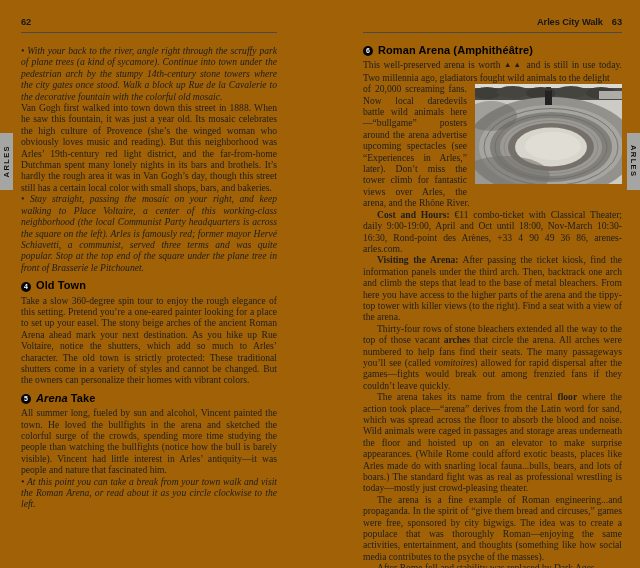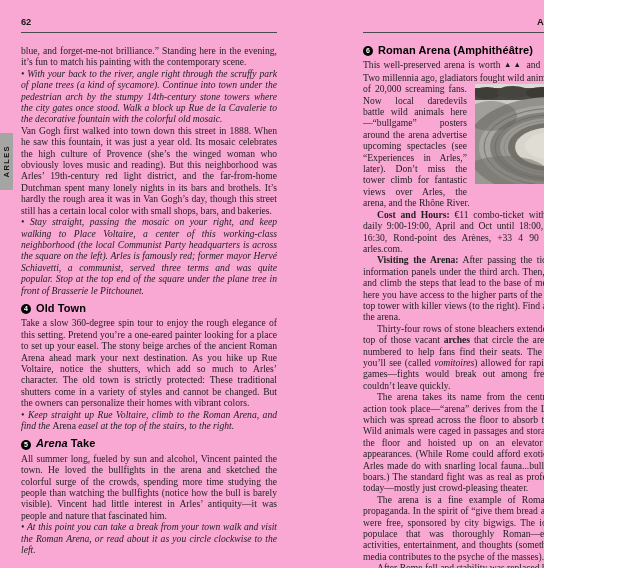--- a/index.html
+++ b/index.html
@@ -1,20 +1,20 @@
 <!DOCTYPE html>
 <html><head>
 <meta charset="utf-8">
 <style>
   html, body { margin: 0; padding: 0; background: #ffffff; }
   .spread {
     position: relative;
-    width: 544px;
+    width: 640px;
     height: 568px;
-    background: #f9a8d4;
+    background: #a16207;
     overflow: hidden;
     font-family: "Liberation Serif", serif;
     color: #1d1d1d;
   }
   .page { position: absolute; top: 17px; }
   .page-left  { left: 21px;  width: 256px; }
   .page-right { left: 363px; width: 259px; }
 
   .running-head {
     display: flex;
@@ -118,32 +118,30 @@
   <div class="tab tab-right">
     <span>ARLES</span>
   </div>
 
   <div class="page page-left">
     <div class="running-head">
       <span class="folio">62</span>
     </div>
 
     <div class="body-text">
-      <p>blue, and forget-me-not brilliance.” Standing here in the evening, it’s fun to match his painting with the contemporary scene.</p>
       <p class="dir">• With your back to the river, angle right through the scruffy park of plane trees (a kind of sycamore). Continue into town under the pedestrian arch by the stumpy 14th-century stone towers where the city gates once stood. Walk a block up Rue de la Cavalerie to the decorative fountain with the colorful old mosaic.</p>
 
       <p>Van Gogh first walked into town down this street in 1888. When he saw this fountain, it was just a year old. Its mosaic celebrates the high culture of Provence (she’s the winged woman who obviously loves music and reading). But this neighborhood was Arles’ 19th-century red light district, and the far-from-home Dutchman spent many lonely nights in its bars and brothels. It’s hardly the rough area it was in Van Gogh’s day, though this street still has a certain local color with small shops, bars, and bakeries.</p>
       <p class="dir">• Stay straight, passing the mosaic on your right, and keep walking to Place Voltaire, a center of this working-class neighborhood (the local Communist Party headquarters is across the square on the left). Arles is famously red; former mayor Hervé Schiavetti, a communist, served three terms and was quite popular. Stop at the top end of the square under the plane tree in front of Brasserie le Pitchounet.</p>
 
       <h2 class="sec">
         <span class="numcircle">4</span>
         <span>Old Town</span>
       </h2>
       <p>Take a slow 360-degree spin tour to enjoy the rough elegance of this setting. Pretend you’re a one-eared painter looking for a place to set up your easel. The stony beige arches of the ancient Roman Arena ahead mark your next destination. As you hike up Rue Voltaire, notice the shutters, which add so much to Arles’ character. The old town is strictly protected: These traditional shutters come in a variety of styles and cannot be changed. But the owners can personalize their homes with vibrant colors.</p>
-      <p class="dir"><span>• Keep straight up Rue Voltaire, climb to the Roman Arena, and find the </span><span class="rom">Arena</span><span> easel at the top of the stairs, to the right.</span></p>
 
       <h2 class="sec">
         <span class="numcircle">5</span>
         <span><span class="title-it">Arena</span><span class="title-rest">Take</span></span>
       </h2>
       <p>All summer long, fueled by sun and alcohol, Vincent painted the town. He loved the bullfights in the arena and sketched the colorful surge of the crowds, spending more time studying the people than watching the bullfights (notice how the bull is barely visible). Vincent had little interest in Arles’ antiquity—it was people and nature that fascinated him.</p>
       <p class="dir">• At this point you can take a break from your town walk and visit the Roman Arena, or read about it as you circle clockwise to the left.</p>
     </div>
   </div>
 

